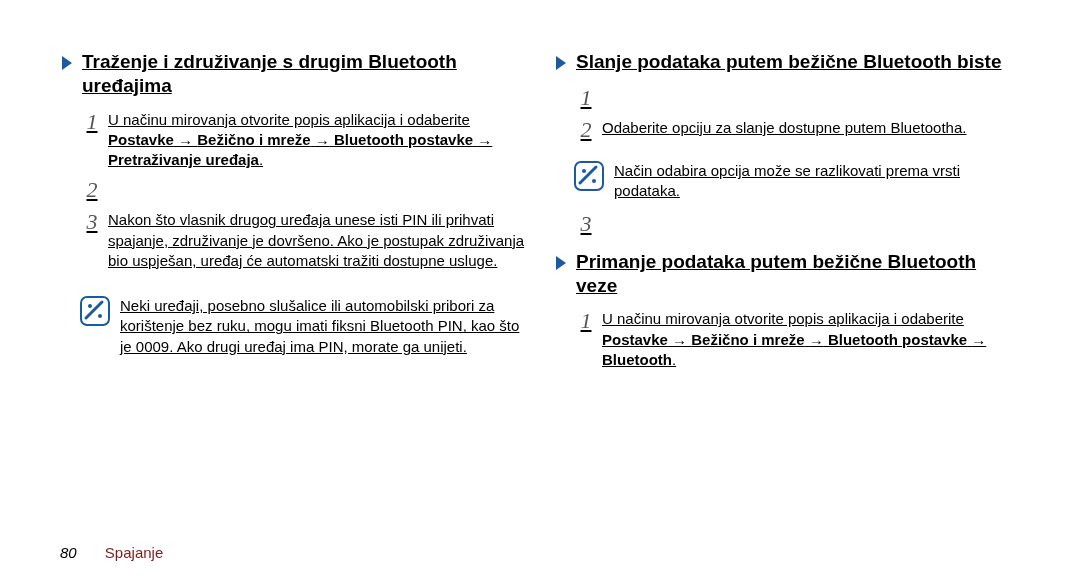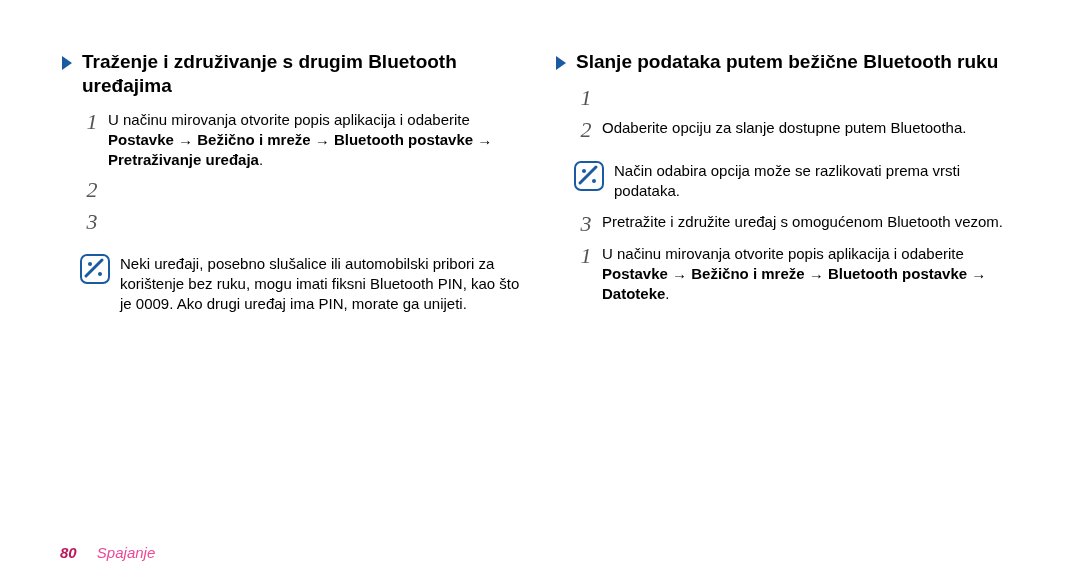--- a/index.html
+++ b/index.html
@@ -8,20 +8,21 @@
     width: 1080px;
     height: 586px;
     background: #fff;
     padding: 50px 60px 30px 60px;
     position: relative;
     color: #000;
   }
   .columns {
     display: flex;
     gap: 28px;
+    text-decoration: underline;
   }
   .col { flex: 1; }
   .section-head {
     display: flex;
     align-items: flex-start;
     margin-bottom: 12px;
   }
   .chevron {
     width: 14px;
     height: 18px;
@@ -76,22 +77,22 @@
     flex: 1;
   }
   .bold { font-weight: 700; }
   .footer {
     position: absolute;
     left: 60px;
     bottom: 25px;
     font-size: 15px;
     color: #333;
   }
-  .footer .pnum { font-style: italic; font-weight: 700; margin-right: 16px; color:#be185d;}
-  .footer .pname { font-style: italic; color:#ec4899;}
+  .footer .pnum { font-style: italic; font-weight: 400; margin-right: 24px; color:#000000;}
+  .footer .pname { color:#7f1d1d;}
   .arrow { font-weight: 400; }
 </style>
 </head>
 <body>
 
 <div class="columns">
 
   <div class="col">
     <div class="section-head">
       <svg class="chevron" viewBox="0 0 14 18">
@@ -105,40 +106,41 @@
       <div class="step-body">U načinu mirovanja otvorite popis aplikacija i odaberite <span class="bold">Postavke</span> <span class="arrow">→</span> <span class="bold">Bežično i mreže</span> <span class="arrow">→</span> <span class="bold">Bluetooth postavke</span> <span class="arrow">→</span> <span class="bold">Pretraživanje uređaja</span>.</div>
     </div>
 
     <div class="step">
       <div class="step-num">2</div>
     </div>
 
     <div class="step">
       <div class="step-num">3</div>
       <div class="step-body">
+        <p>Nakon što vlasnik drugog uređaja unese isti PIN ili prihvati spajanje, združivanje je dovršeno. Ako je postupak združivanja bio uspješan, uređaj će automatski tražiti dostupne usluge.</p>
       </div>
     </div>
 
     <div class="note-box">
       <svg class="note-icon" viewBox="0 0 30 30">
         <rect x="1" y="1" width="28" height="28" rx="6" fill="none" stroke="#1a5aa0" stroke-width="2"></rect>
         <path d="M6 22 L22 6" stroke="#1a5aa0" stroke-width="3" stroke-linecap="round"></path>
         <circle cx="10" cy="10" r="2" fill="#1a5aa0"></circle>
         <circle cx="20" cy="20" r="2" fill="#1a5aa0"></circle>
       </svg>
       <div class="note-text">Neki uređaji, posebno slušalice ili automobilski pribori za korištenje bez ruku, mogu imati fiksni Bluetooth PIN, kao što je 0009. Ako drugi uređaj ima PIN, morate ga unijeti.</div>
     </div>
   </div>
 
   <div class="col">
     <div class="section-head">
       <svg class="chevron" viewBox="0 0 14 18">
           <path d="M2 2 L12 9 L2 16 Z" fill="#1a5aa0"></path>
         </svg>
-      <div class="section-title">Slanje podataka putem bežične Bluetooth ruku</div>
+      <div class="section-title">Slanje podataka putem bežične Bluetooth biste</div>
     </div>
 
     <div class="step">
       <div class="step-num">1</div>
     </div>
 
     <div class="step">
       <div class="step-num">2</div>
       <div class="step-body">Odaberite opciju za slanje dostupne putem Bluetootha.</div>
     </div>
@@ -148,28 +150,33 @@
         <rect x="1" y="1" width="28" height="28" rx="6" fill="none" stroke="#1a5aa0" stroke-width="2"></rect>
         <path d="M6 22 L22 6" stroke="#1a5aa0" stroke-width="3" stroke-linecap="round"></path>
         <circle cx="10" cy="10" r="2" fill="#1a5aa0"></circle>
         <circle cx="20" cy="20" r="2" fill="#1a5aa0"></circle>
       </svg>
       <div class="note-text">Način odabira opcija može se razlikovati prema vrsti podataka.</div>
     </div>
 
     <div class="step">
       <div class="step-num">3</div>
-      <div class="step-body">Pretražite i združite uređaj s omogućenom Bluetooth vezom.</div>
     </div>
 
+    <div class="section-head" style="margin-top:14px">
+      <svg class="chevron" viewBox="0 0 14 18">
+          <path d="M2 2 L12 9 L2 16 Z" fill="#1a5aa0"></path>
+        </svg>
+      <div class="section-title">Primanje podataka putem bežične Bluetooth veze</div>
+    </div>
 
     <div class="step">
       <div class="step-num">1</div>
       <div class="step-body">
-        <p>U načinu mirovanja otvorite popis aplikacija i odaberite <span class="bold">Postavke</span> <span class="arrow">→</span> <span class="bold">Bežično i mreže</span> <span class="arrow">→</span> <span class="bold">Bluetooth postavke</span> <span class="arrow">→</span> <span class="bold">Datoteke</span>.</p>
+        <p>U načinu mirovanja otvorite popis aplikacija i odaberite <span class="bold">Postavke</span> <span class="arrow">→</span> <span class="bold">Bežično i mreže</span> <span class="arrow">→</span> <span class="bold">Bluetooth postavke</span> <span class="arrow">→</span> <span class="bold">Bluetooth</span>.</p>
       </div>
     </div>
   </div>
 </div>
 
 <div class="footer">
   <span class="pnum">80</span>
   <span class="pname">Spajanje</span>
 </div>
 

